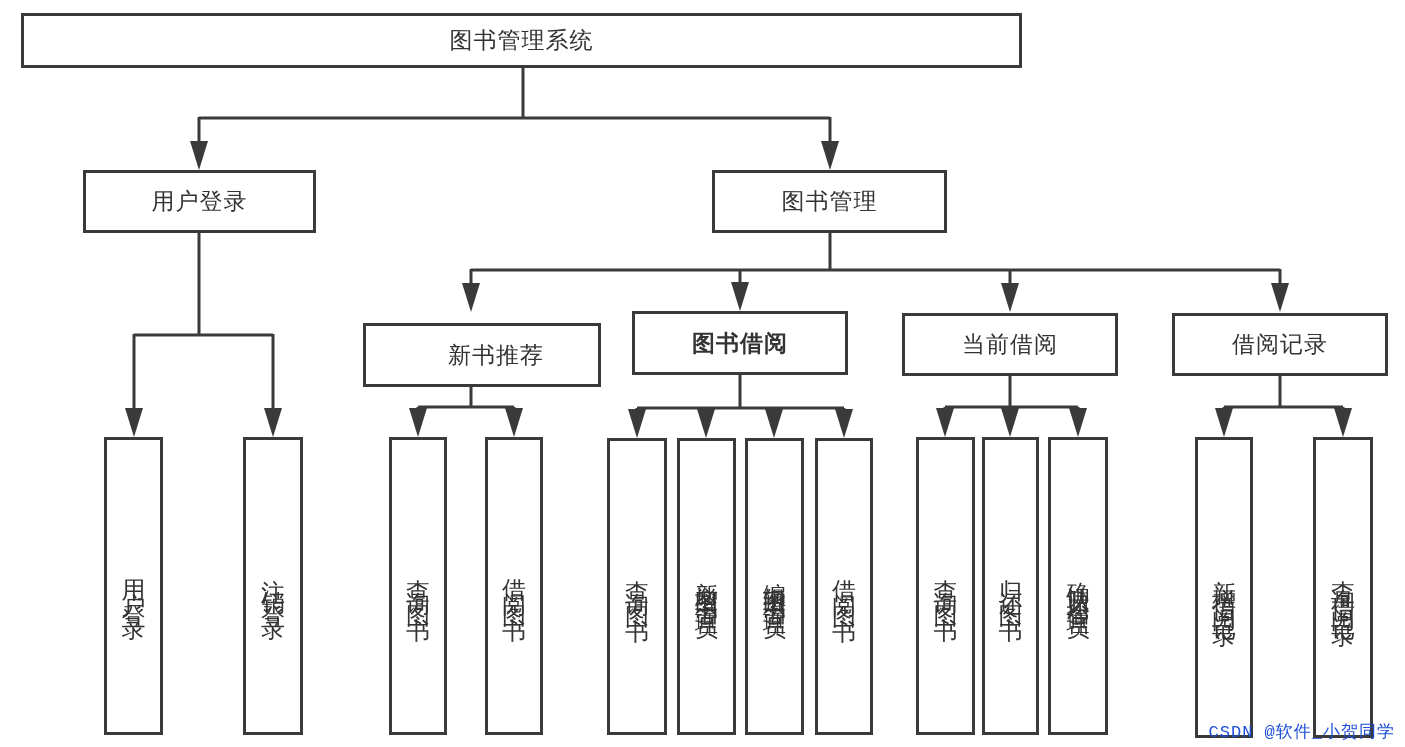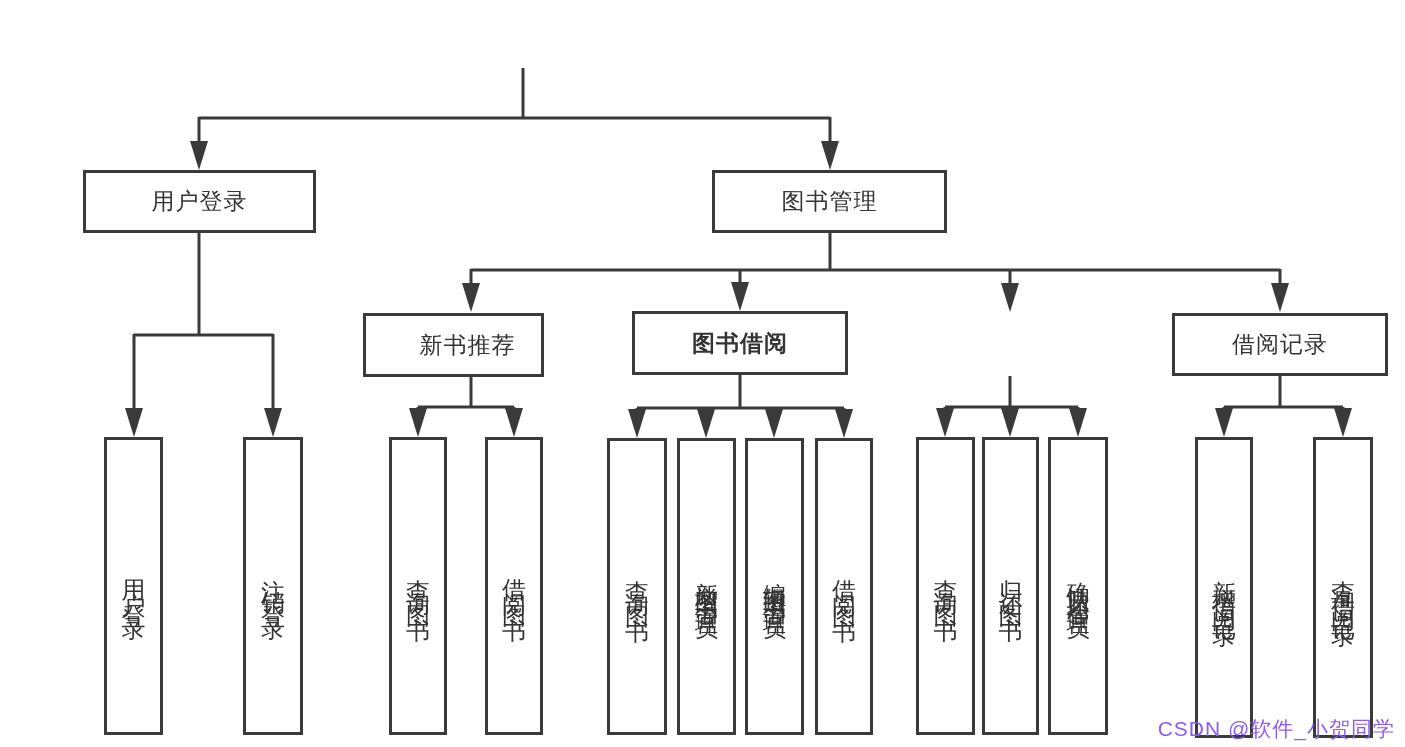--- a/index.html
+++ b/index.html
@@ -39,24 +39,25 @@
     letter-spacing: 13px;
     line-height: 1;
     white-space: nowrap;
   }
   .box.v.tight .vtext { letter-spacing: 5px; font-size: 23px; }
   .box.v.mid .vtext { letter-spacing: 9px; }
   .watermark {
     position: absolute;
     right: 10px;
     bottom: 4px;
-    font-size: 21px;
-    color: #8b5cf6;
+    font-size: 17px;
+    color: #1d4ed8;
     letter-spacing: 1px;
     pointer-events: none;
+    font-family: Liberation Mono, monospace;
   }
 </style>
 </head>
 <body>
 
 <div class="stage">
 
   <svg class="wires" viewBox="0 0 1405 747" xmlns="http://www.w3.org/2000/svg">
     <g stroke="#3a3a3a" stroke-width="3" fill="none">
 
@@ -90,33 +91,39 @@
       <polygon points="765,409 783,409 774,438"></polygon>
       <polygon points="835,409 853,409 844,438"></polygon>
       <polygon points="936,408 954,408 945,437"></polygon>
       <polygon points="1001,408 1019,408 1010,437"></polygon>
       <polygon points="1069,408 1087,408 1078,437"></polygon>
       <polygon points="1215,408 1233,408 1224,437"></polygon>
       <polygon points="1334,408 1352,408 1343,437"></polygon>
     </g>
   </svg>
 
+  <div class="box h" style="left:21px; top:13px; width:1001px; height:55px;">
+    <span>图书管理系统</span>
+  </div>
 
   <div class="box h" style="left:83px; top:170px; width:233px; height:63px;">
     <span>用户登录</span>
   </div>
   <div class="box h" style="left:712px; top:170px; width:235px; height:63px;font-family:Liberation Mono, monospace;">
     <span>图书管理</span>
   </div>
 
-  <div class="box h" style="left:363px; top:313px; width:181px; height:64px;padding-left:28px;">
+  <div class="box h" style="left:363px; top:323px; width:238px; height:64px;padding-left:28px;">
     <span>新书推荐</span>
   </div>
   <div class="box h" style="left:632px; top:311px; width:216px; height:64px;font-weight:bold;">
     <span>图书借阅</span>
+  </div>
+  <div class="box h" style="left:902px; top:313px; width:216px; height:63px;">
+    <span>当前借阅</span>
   </div>
   <div class="box h" style="left:1172px; top:313px; width:216px; height:63px;">
     <span>借阅记录</span>
   </div>
 
   <div class="box v" style="left:104px; top:437px; width:59px; height:298px;">
     <span class="vtext">用户登录</span>
   </div>
   <div class="box v" style="left:243px; top:437px; width:60px; height:298px;">
     <span class="vtext">注销登录</span>

